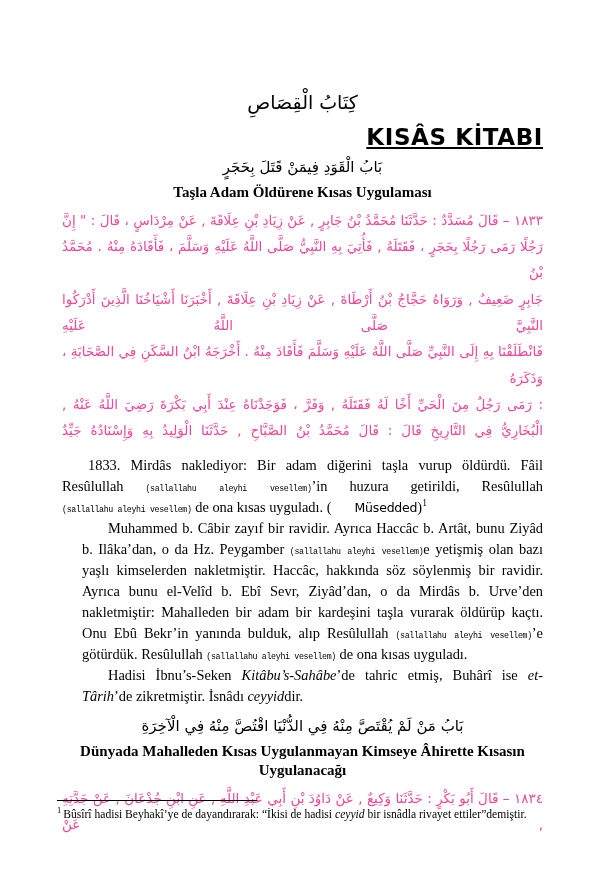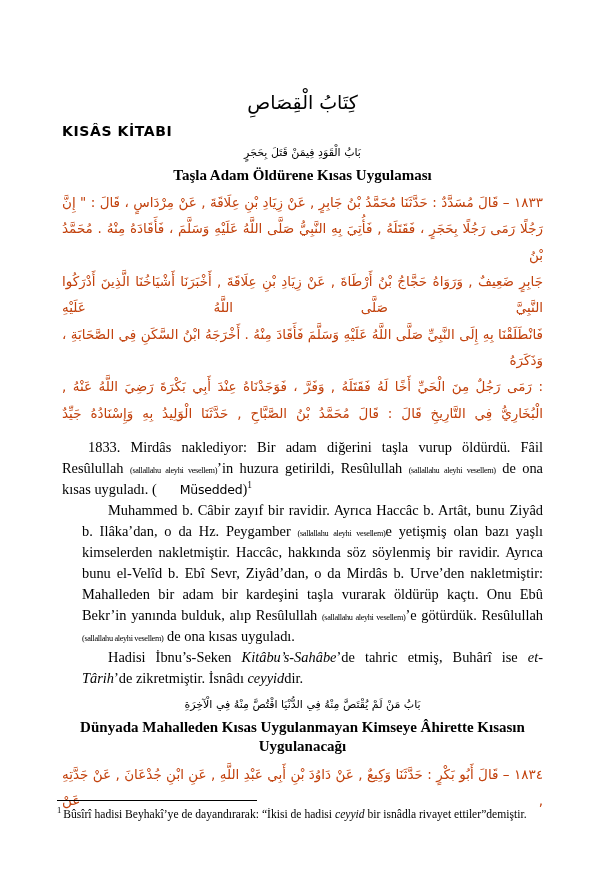--- a/index.html
+++ b/index.html
@@ -27,51 +27,52 @@
 
   
   .arabic {
     direction: rtl;
     unicode-bidi: bidi-override;
     font-family: "DejaVu Sans", "Liberation Sans", sans-serif;
     font-size: 13.5px;
     line-height: 1.95;
     text-align: justify;
     text-align-last: justify;
-    color: #c2410c;
+    color: #ec4899;
   }
   .arabic-title {
     direction: rtl;
     font-family: "DejaVu Sans", "Liberation Sans", sans-serif;
     text-align: center;
     color: #000;
   }
   .arabic-book-title {
     font-size: 19px;
     line-height: 1.5;
     margin: 0 0 6px 0;
   }
   .arabic-chapter-title {
-    font-size: 11px;
+    font-size: 15px;
     line-height: 1.6;
     margin: 2px 0 4px 0;
   }
   .arabic-body {
     margin: 0 0 2px 0;
   }
 
   
   .book-title-latin {
-    text-align: left;
+    text-align: right;
     font-family: "DejaVu Sans", "Liberation Sans", sans-serif;
     font-weight: bold;
-    font-size: 14px;
+    font-size: 23px;
     letter-spacing: 0.6px;
     margin: 2px 0 4px 0;
     line-height: 1.25;
+    text-decoration: underline;
   }
   .section-title-latin {
     text-align: center;
     font-family: "Liberation Serif", serif;
     font-weight: bold;
     font-size: 15px;
     line-height: 1.3;
     margin: 4px 0 4px 0;
   }
 
@@ -81,21 +82,21 @@
     font-size: 14.4px;
     line-height: 1.46;
     text-align: justify;
     text-indent: 26px;
     margin: 0;
     hyphens: none;
   }
   .para + .para { margin-top: 0; margin-left: 20px; }
 
   .salli {
-    font-family: Liberation Serif, serif;
+    font-family: Liberation Mono, monospace;
     font-size: 8.3px;
     letter-spacing: -0.35px;
     vertical-align: 0.5px;
     white-space: nowrap;
   }
   .msd {
     font-family: "DejaVu Sans", "Liberation Sans", sans-serif;
     font-size: 12.5px;
     letter-spacing: -0.2px;
     margin-left: 23px;

